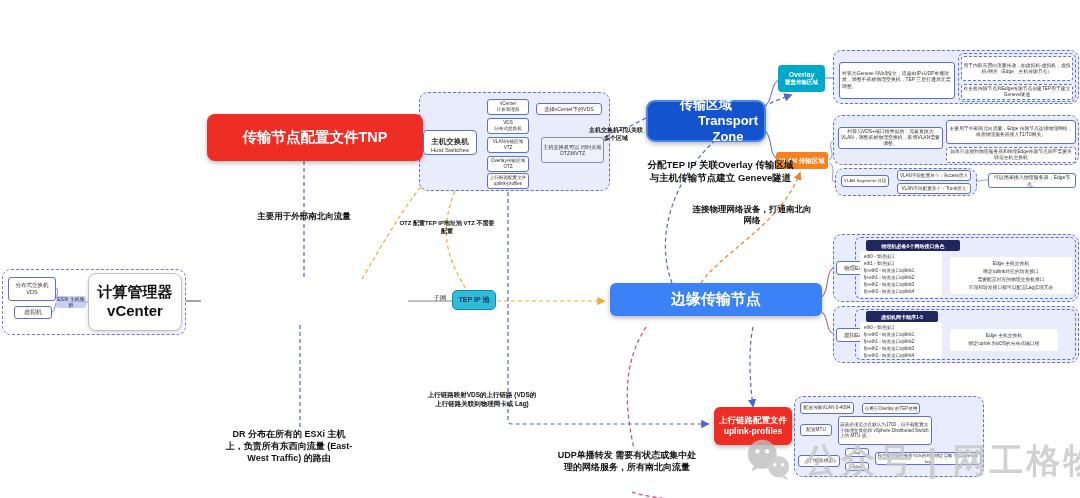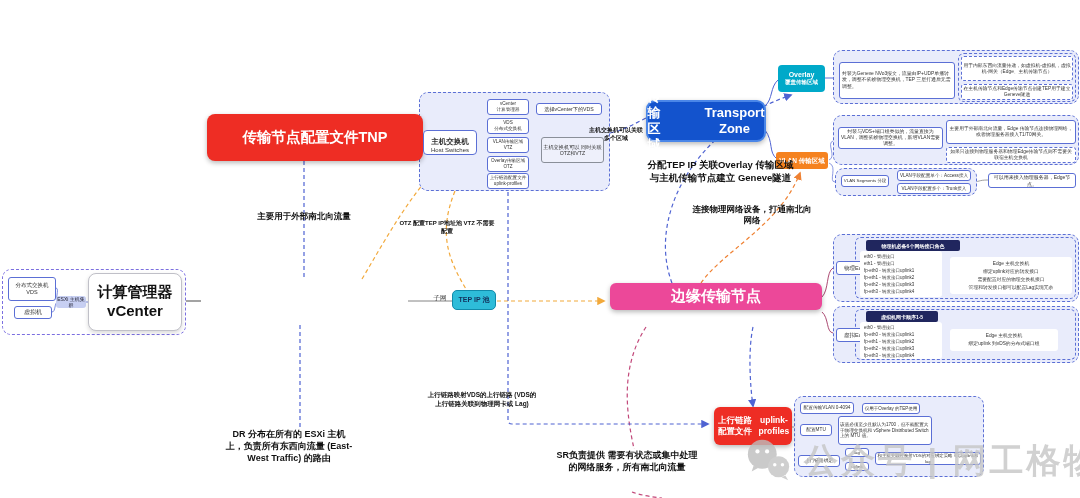--- a/index.html
+++ b/index.html
@@ -6,21 +6,21 @@
   .canvas { position:relative; width:1080px; height:498px; background:#ffffff; overflow:hidden;
             font-family:"Liberation Sans","DejaVu Sans",sans-serif; }
   svg.wires { position:absolute; left:0; top:0; z-index:0; }
   .container { position:absolute; background:#e9ecfb; border:1.3px dashed #5b6fd5; border-radius:9px; box-sizing:border-box; z-index:1; }
   .wbox { position:absolute; background:#fff; border:1px solid #5b6fd5; border-radius:3px; color:#333;
           display:flex; flex-direction:column; align-items:center; justify-content:center; text-align:center;
           box-sizing:border-box; overflow:hidden; line-height:1.25; z-index:2; }
   .dbox { position:absolute; background:#fff; border:1px dashed #5b6fd5; border-radius:3px; color:#333;
           display:flex; flex-direction:column; align-items:center; justify-content:center; text-align:center;
           box-sizing:border-box; overflow:hidden; line-height:1.25; z-index:2; }
-  .bignode { position:absolute; color:#fff; font-weight:700; display:flex; flex-direction:row; align-items:center;
+  .bignode { position:absolute; color:#fff; font-weight:700; display:flex; flex-direction:column; align-items:center;
           justify-content:center; text-align:center; border-radius:7px; box-shadow:0 2px 5px rgba(0,0,0,.28);
           box-sizing:border-box; z-index:2; line-height:1.25; }
   .badge { position:absolute; color:#fff; font-weight:700; display:flex; flex-direction:column; align-items:center;
           justify-content:center; text-align:center; box-sizing:border-box; z-index:2; line-height:1.2; }
   .ann { position:absolute; font-weight:700; color:#111; text-align:center; line-height:1.35; z-index:2; }
   .hdr { position:absolute; background:#20265e; color:#fff; font-weight:700; border-radius:2px;
          display:flex; align-items:center; justify-content:center; z-index:3; overflow:hidden; }
   .plain { position:absolute; background:#fff; border-radius:3px; color:#333; box-sizing:border-box; z-index:2; overflow:hidden; }
   .watermark { position:absolute; left:744px; top:436px; display:flex; align-items:center; gap:10px; z-index:6;
                pointer-events:none; opacity:.8; }
@@ -88,21 +88,21 @@
     <span>ESXi 主机集群</span>
   </div>
   <div class="wbox" style="left:88px;top:273px;width:94px;height:58px;border-color:#c0c0c8;border-radius:8px;box-shadow:0 2px 4px rgba(0,0,0,.15);font-size:15px;font-weight:700;color:#111;">
     <span>计算管理器</span>
     <span>vCenter</span>
   </div>
 
   <div class="bignode" style="left:207px;top:114px;width:216px;height:47px;background:#ee2d24;border-radius:8px;">
     <span style="font-size:14.5px;">传输节点配置文件TNP</span>
   </div>
-  <div class="bignode" style="left:610px;top:283px;width:212px;height:27px;background:#ec4899;border-radius:6px;">
+  <div class="bignode" style="left:610px;top:283px;width:212px;height:33px;background:#3b82f6;border-radius:6px;">
     <span style="font-size:15px;">边缘传输节点</span>
   </div>
   <div class="bignode" style="left:646px;top:100px;width:120px;height:42px;background:#1353cd;border:2px solid #4a86e8;border-radius:9px;">
     <span style="font-size:13px;">传输区域</span>
     <span style="font-size:13px;margin-left:44px;">Transport Zone</span>
   </div>
   <div class="bignode" style="left:714px;top:407px;width:78px;height:38px;background:#ee2d24;border-radius:6px;">
     <span style="font-size:8.5px;">上行链路配置文件</span>
     <span style="font-size:8.5px;">uplink-profiles</span>
   </div>
@@ -273,21 +273,21 @@
   <div class="ann" style="left:398px;top:219px;width:98px;font-size:6px;">
     <span>OTZ 配置TEP IP地址池 VTZ 不需要配置</span>
   </div>
   <div class="ann" style="left:426px;top:391px;width:112px;font-size:6.5px;">
     <span>上行链路映射VDS的上行链路 (VDS的上行链路关联到物理网卡或 Lag)</span>
   </div>
   <div class="ann" style="left:224px;top:428px;width:130px;font-size:9px;">
     <span>DR 分布在所有的 ESXi 主机上，负责所有东西向流量 (East-West Traffic) 的路由</span>
   </div>
   <div class="ann" style="left:556px;top:449px;width:142px;font-size:9px;">
-    <span>SR负责提供 需要有状态或集中处理的网络服务，所有南北向流量</span>
+    <span>UDP单播转发 需要有状态或集中处理的网络服务，所有南北向流量</span>
   </div>
 
   <div class="watermark">
     <svg width="50" height="50" viewBox="0 0 52 52">
       <circle cx="19" cy="19" r="15" fill="#bdbdbd"></circle>
       <path d="M10,31 L8,37 L15,33 z" fill="#bdbdbd"></path>
       <circle cx="14" cy="16" r="2.2" fill="#fff"></circle>
       <circle cx="24" cy="16" r="2.2" fill="#fff"></circle>
       <circle cx="36" cy="32" r="11" fill="#c4c4c4"></circle>
       <path d="M43,41 L46,46 L39,43 z" fill="#c4c4c4"></path>

